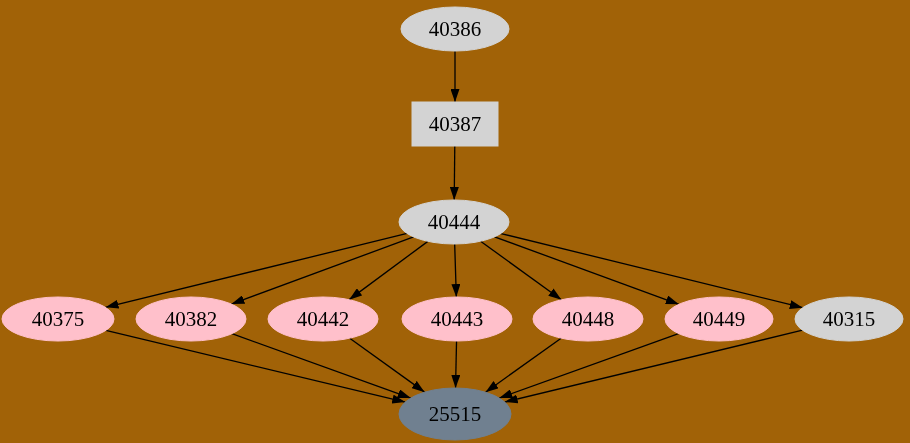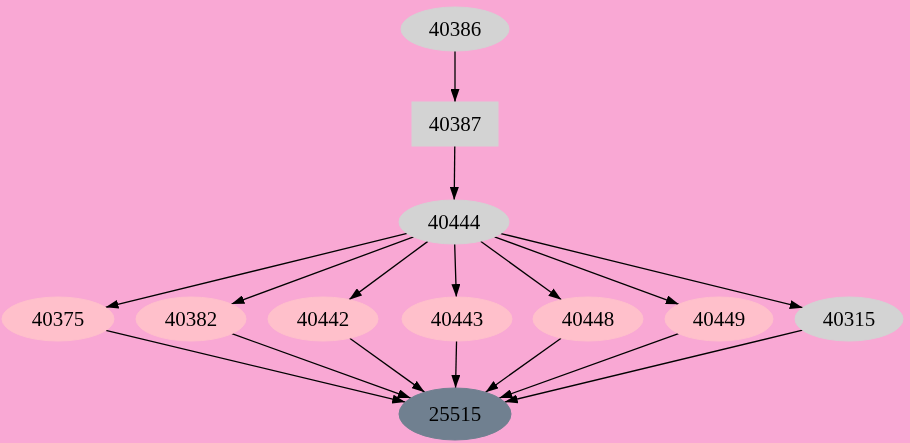--- a/index.html
+++ b/index.html
@@ -3,21 +3,21 @@
 <meta charset="utf-8">
 <style>
   html, body {
     margin: 0;
     padding: 0;
     background: #ffffff;
   }
   .canvas {
     width: 910px;
     height: 443px;
-    background: #f9a8d4;
+    background: #a16207;
     overflow: hidden;
     position: relative;
   }
   svg text {
     font-family: "Liberation Serif", "DejaVu Serif", serif;
     font-size: 21px;
     fill: #000000;
   }
 </style>
 </head>

